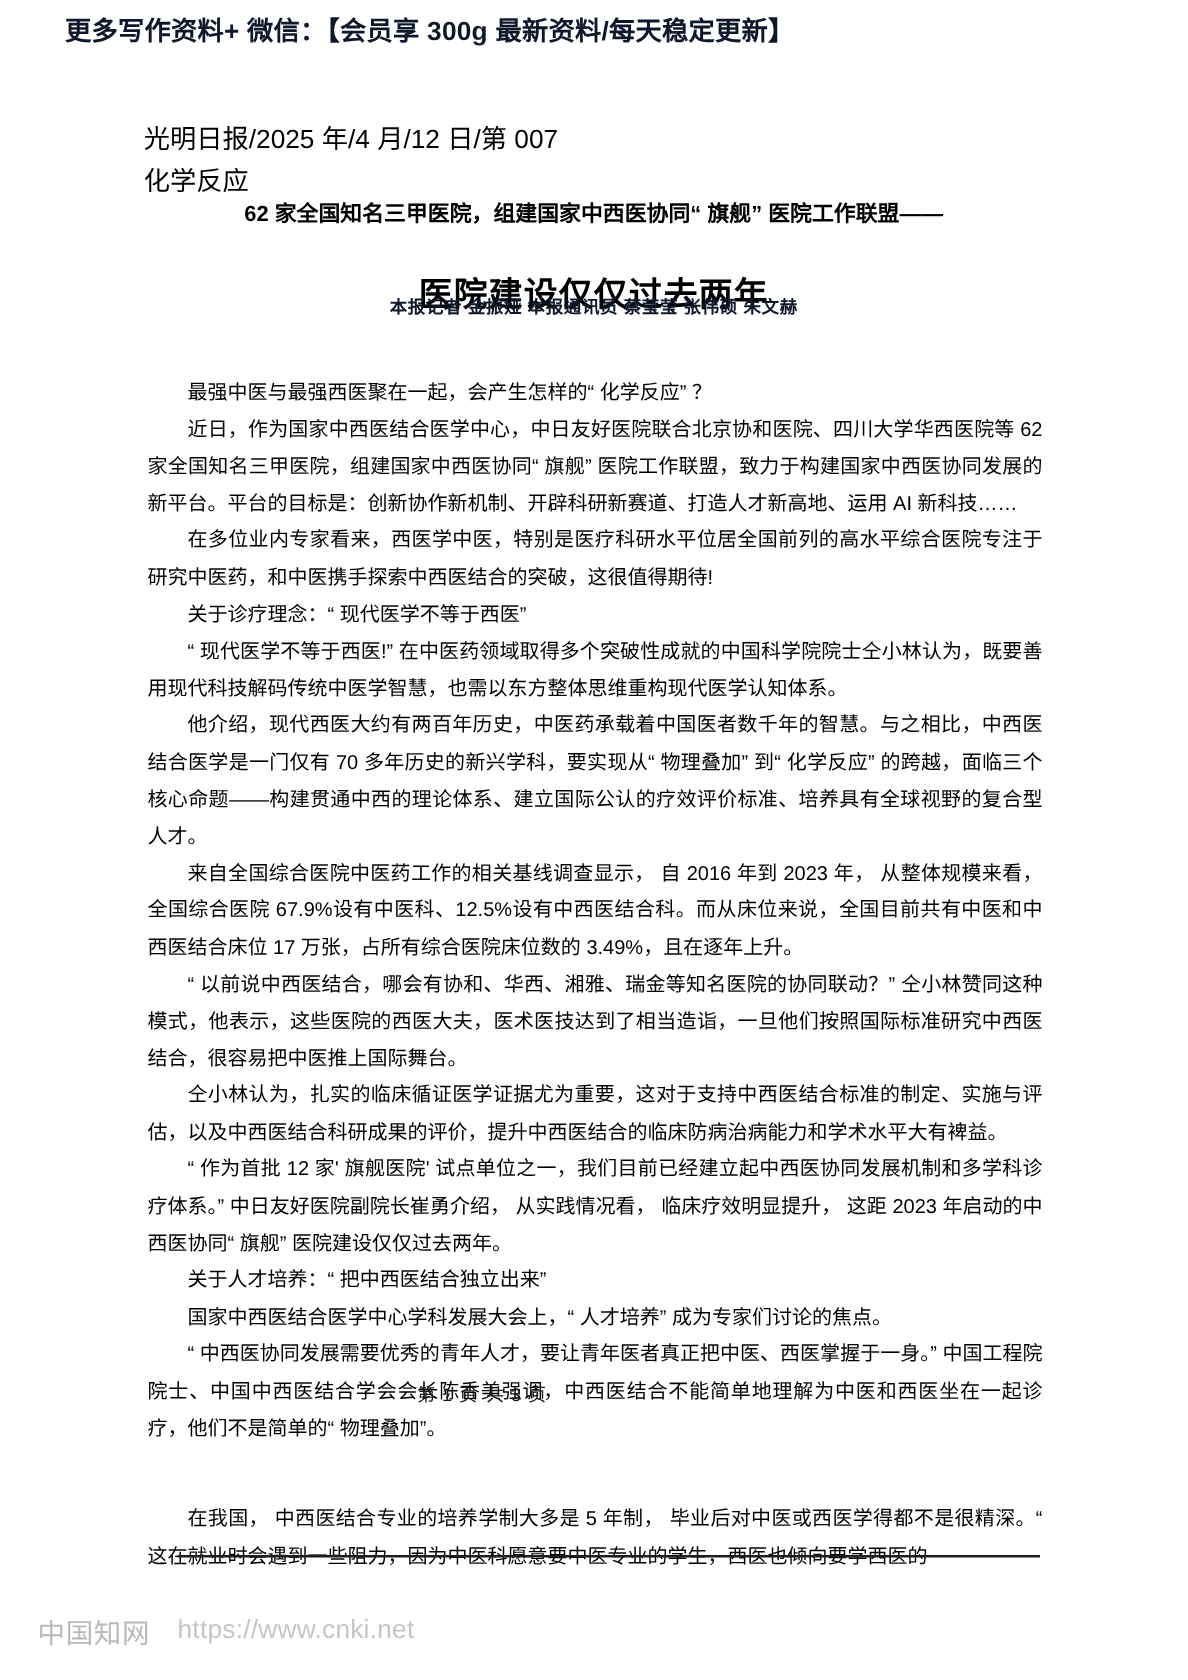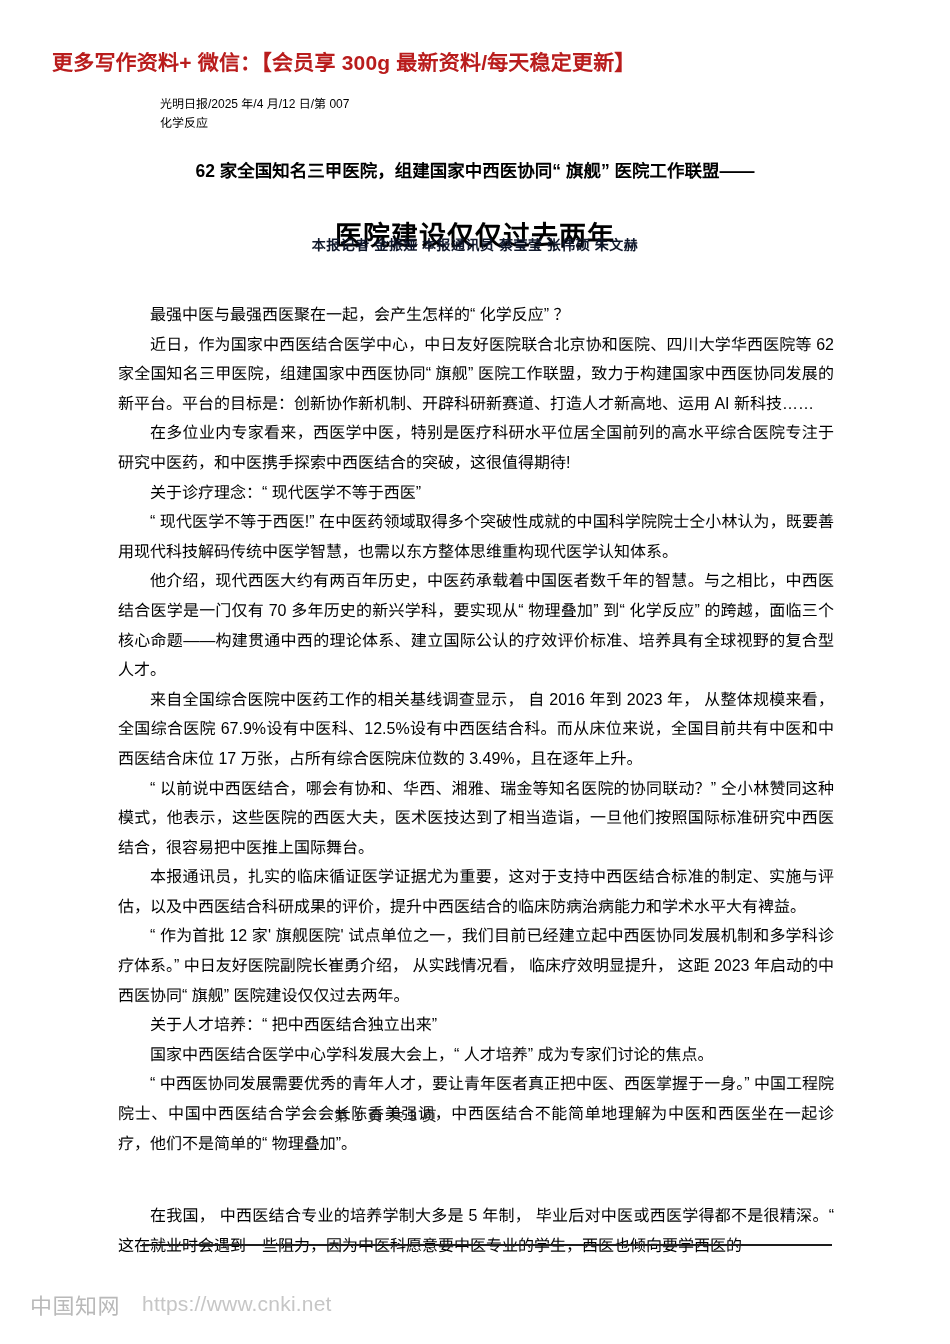--- a/index.html
+++ b/index.html
@@ -27,36 +27,34 @@
 
   
   .promo-banner {
     position: absolute;
     left: 52px;
     top: 12px;
     width: 846px;
     font-size: 21px;
     font-weight: bold;
     letter-spacing: 0.2px;
-    color: #b91c1c;
+    color: #0f172a;
     white-space: nowrap;
     line-height: 1.35;
-    margin-top: 37px;
   }
 
   
   .masthead {
     position: absolute;
     left: 115px;
     top: 95px;
     width: 420px;
-    font-size: 12px;
+    font-size: 21px;
     line-height: 1.62;
     color: #000;
-    margin-left: 45px;
   }
 
   
   .kicker {
     position: absolute;
     left: 115px;
     top: 158px;
     width: 720px;
     text-align: center;
     font-size: 17.5px;
@@ -175,21 +173,21 @@
 
   <div class="body-copy">
       <p>最强中医与最强西医聚在一起，会产生怎样的“ 化学反应” ？</p>
       <p>近日，作为国家中西医结合医学中心，中日友好医院联合北京协和医院、四川大学华西医院等 62 家全国知名三甲医院，组建国家中西医协同“ 旗舰” 医院工作联盟，致力于构建国家中西医协同发展的新平台。平台的目标是：创新协作新机制、开辟科研新赛道、打造人才新高地、运用 AI 新科技……</p>
       <p>在多位业内专家看来，西医学中医，特别是医疗科研水平位居全国前列的高水平综合医院专注于研究中医药，和中医携手探索中西医结合的突破，这很值得期待!</p>
       <p>关于诊疗理念：“ 现代医学不等于西医”</p>
       <p>“ 现代医学不等于西医!” 在中医药领域取得多个突破性成就的中国科学院院士仝小林认为，既要善用现代科技解码传统中医学智慧，也需以东方整体思维重构现代医学认知体系。</p>
       <p>他介绍，现代西医大约有两百年历史，中医药承载着中国医者数千年的智慧。与之相比，中西医结合医学是一门仅有 70 多年历史的新兴学科，要实现从“ 物理叠加” 到“ 化学反应” 的跨越，面临三个核心命题——构建贯通中西的理论体系、建立国际公认的疗效评价标准、培养具有全球视野的复合型人才。</p>
       <p>来自全国综合医院中医药工作的相关基线调查显示， 自 2016 年到 2023 年， 从整体规模来看，全国综合医院 67.9%设有中医科、12.5%设有中西医结合科。而从床位来说，全国目前共有中医和中西医结合床位 17 万张，占所有综合医院床位数的 3.49%，且在逐年上升。</p>
       <p>“ 以前说中西医结合，哪会有协和、华西、湘雅、瑞金等知名医院的协同联动？” 仝小林赞同这种模式，他表示，这些医院的西医大夫，医术医技达到了相当造诣，一旦他们按照国际标准研究中西医结合，很容易把中医推上国际舞台。</p>
-      <p>本报通讯员，扎实的临床循证医学证据尤为重要，这对于支持中西医结合标准的制定、实施与评估，以及中西医结合科研成果的评价，提升中西医结合的临床防病治病能力和学术水平大有裨益。</p>
+      <p>仝小林认为，扎实的临床循证医学证据尤为重要，这对于支持中西医结合标准的制定、实施与评估，以及中西医结合科研成果的评价，提升中西医结合的临床防病治病能力和学术水平大有裨益。</p>
       <p>“ 作为首批 12 家' 旗舰医院' 试点单位之一，我们目前已经建立起中西医协同发展机制和多学科诊疗体系。” 中日友好医院副院长崔勇介绍， 从实践情况看， 临床疗效明显提升， 这距 2023 年启动的中西医协同“ 旗舰” 医院建设仅仅过去两年。</p>
       <p>关于人才培养：“ 把中西医结合独立出来”</p>
       <p>国家中西医结合医学中心学科发展大会上，“ 人才培养” 成为专家们讨论的焦点。</p>
       <p>“ 中西医协同发展需要优秀的青年人才，要让青年医者真正把中医、西医掌握于一身。” 中国工程院院士、中国中西医结合学会会长陈香美强调，中西医结合不能简单地理解为中医和西医坐在一起诊疗，他们不是简单的“ 物理叠加”。</p>
       <p class="spacer-before">在我国， 中西医结合专业的培养学制大多是 5 年制， 毕业后对中医或西医学得都不是很精深。“ 这在就业时会遇到一些阻力，因为中医科愿意要中医专业的学生，西医也倾向要学西医的</p>
     </div>
 
   <div class="page-number">
     <span>第</span><span class="pn-pad"></span><span>1</span><span class="pn-pad"></span><span>页 共</span><span class="pn-pad"></span><span>3</span><span class="pn-pad"></span><span>页</span>
   </div>

